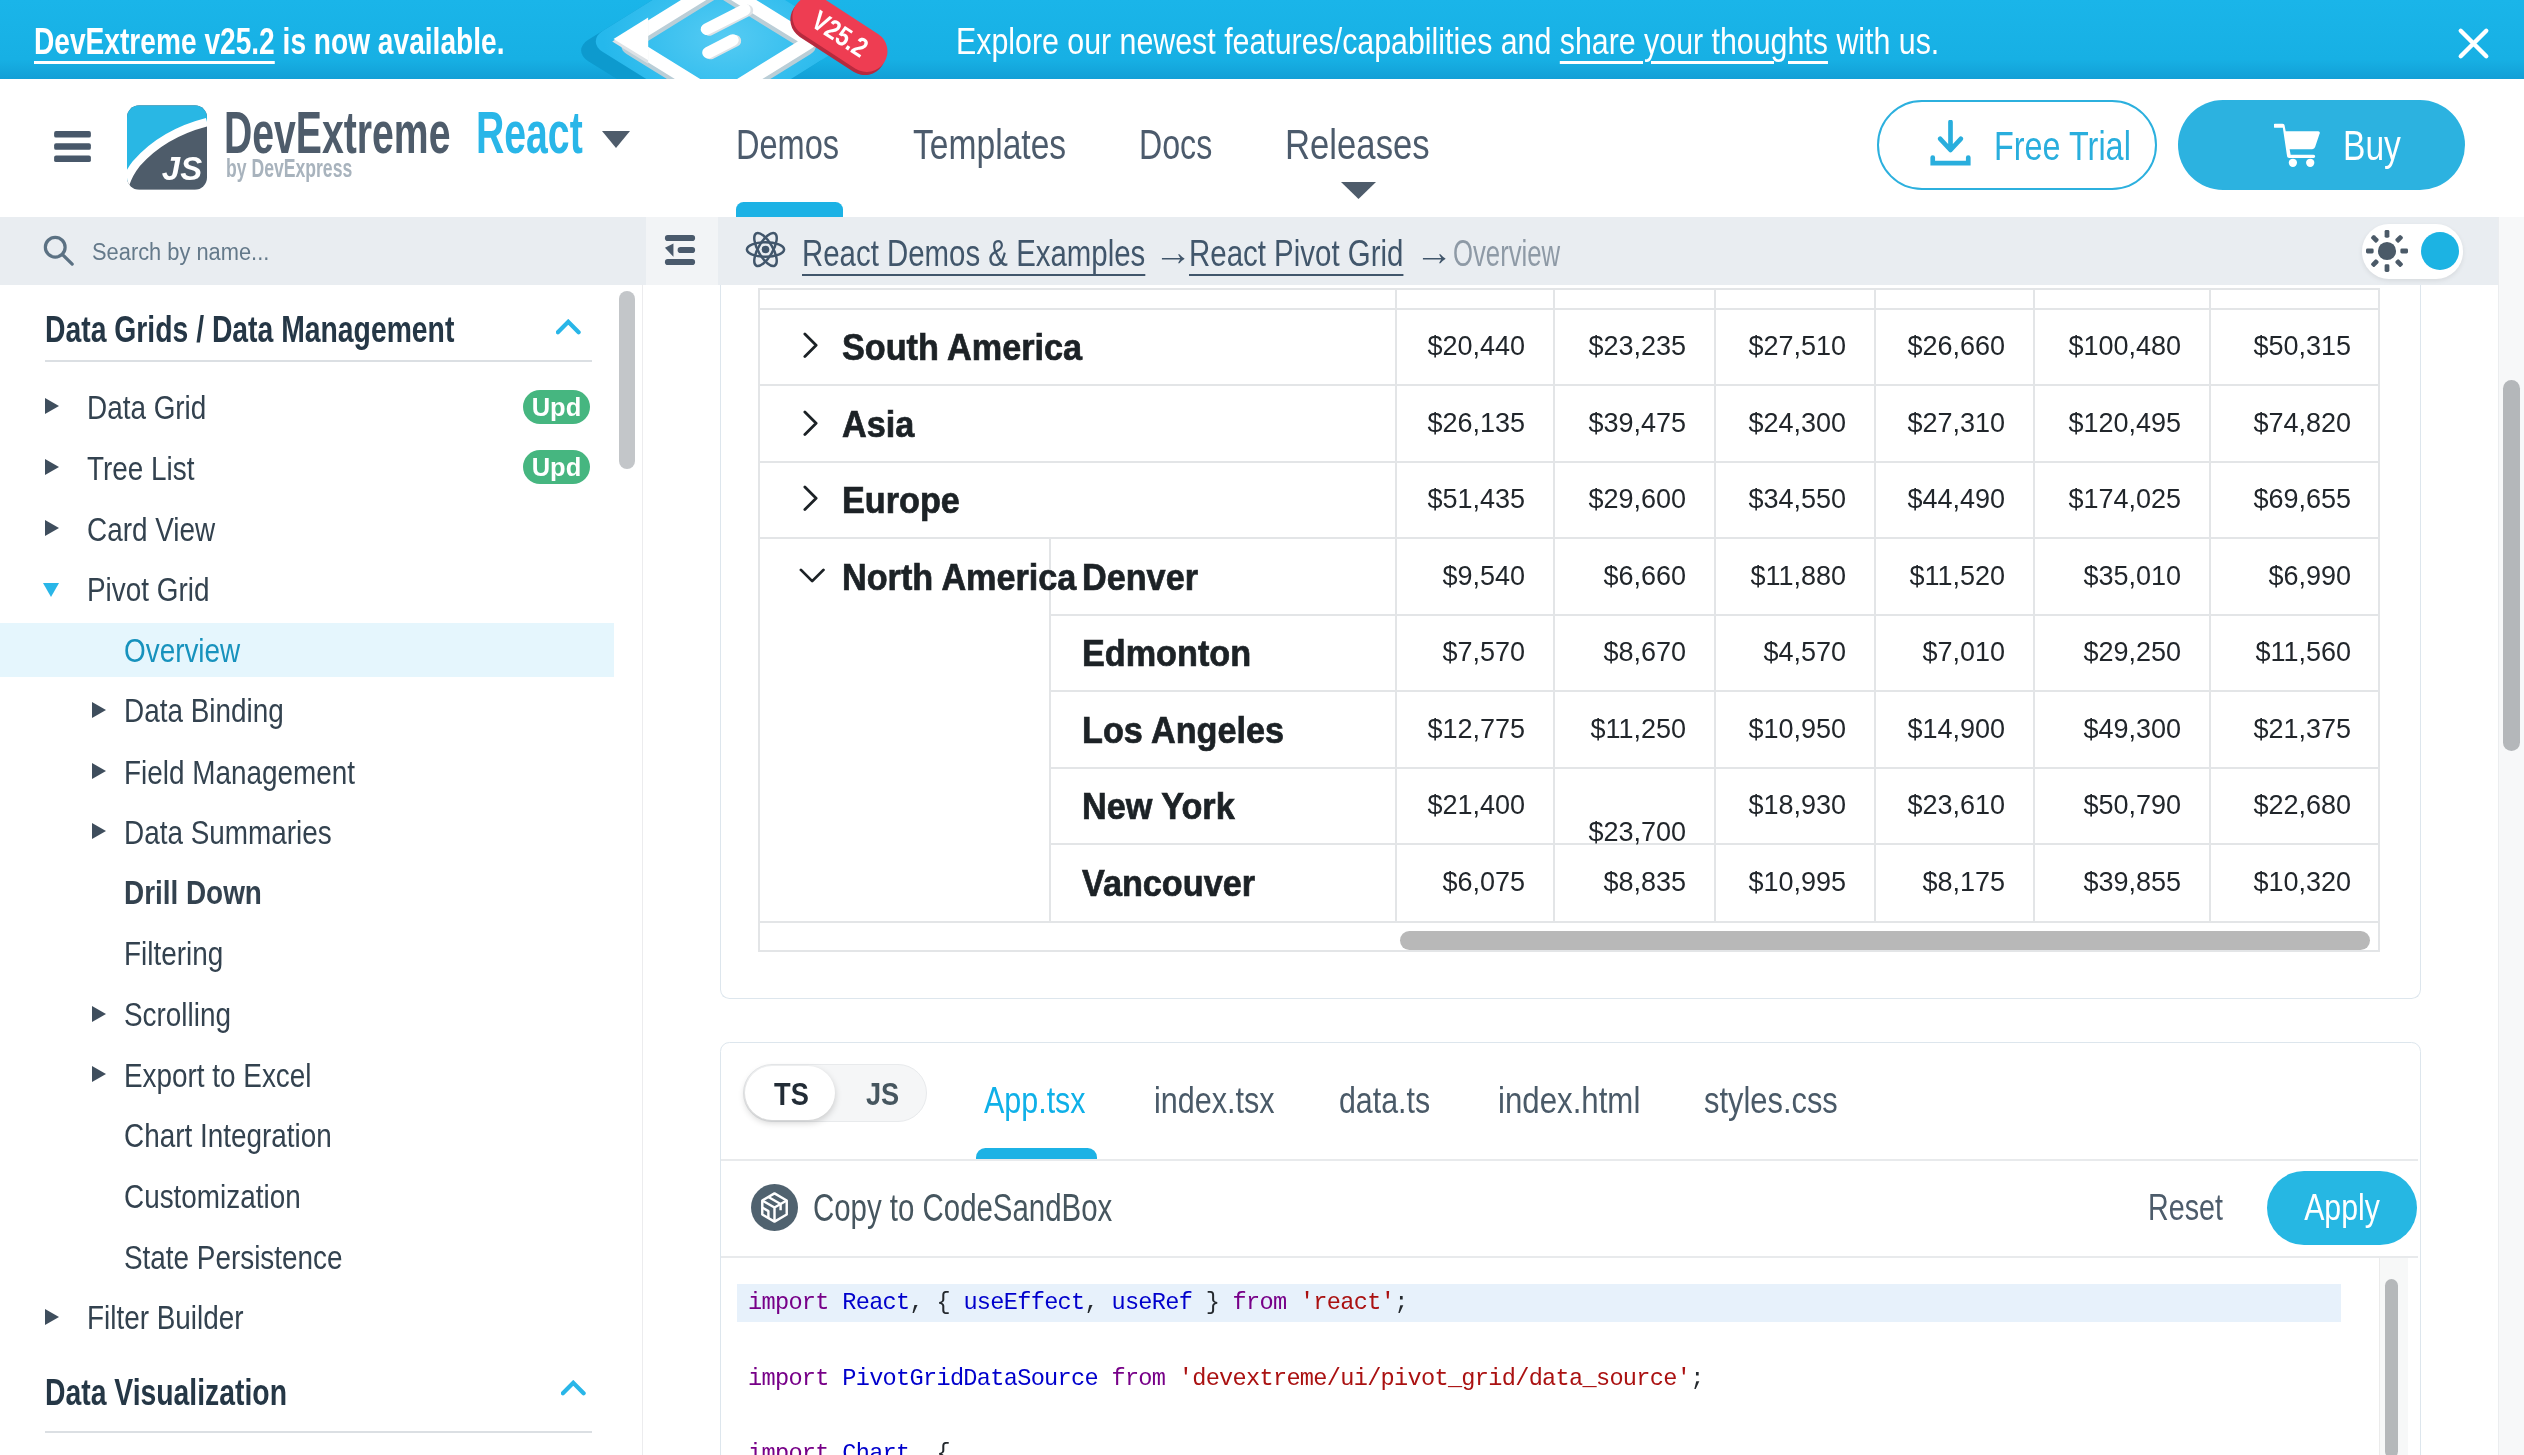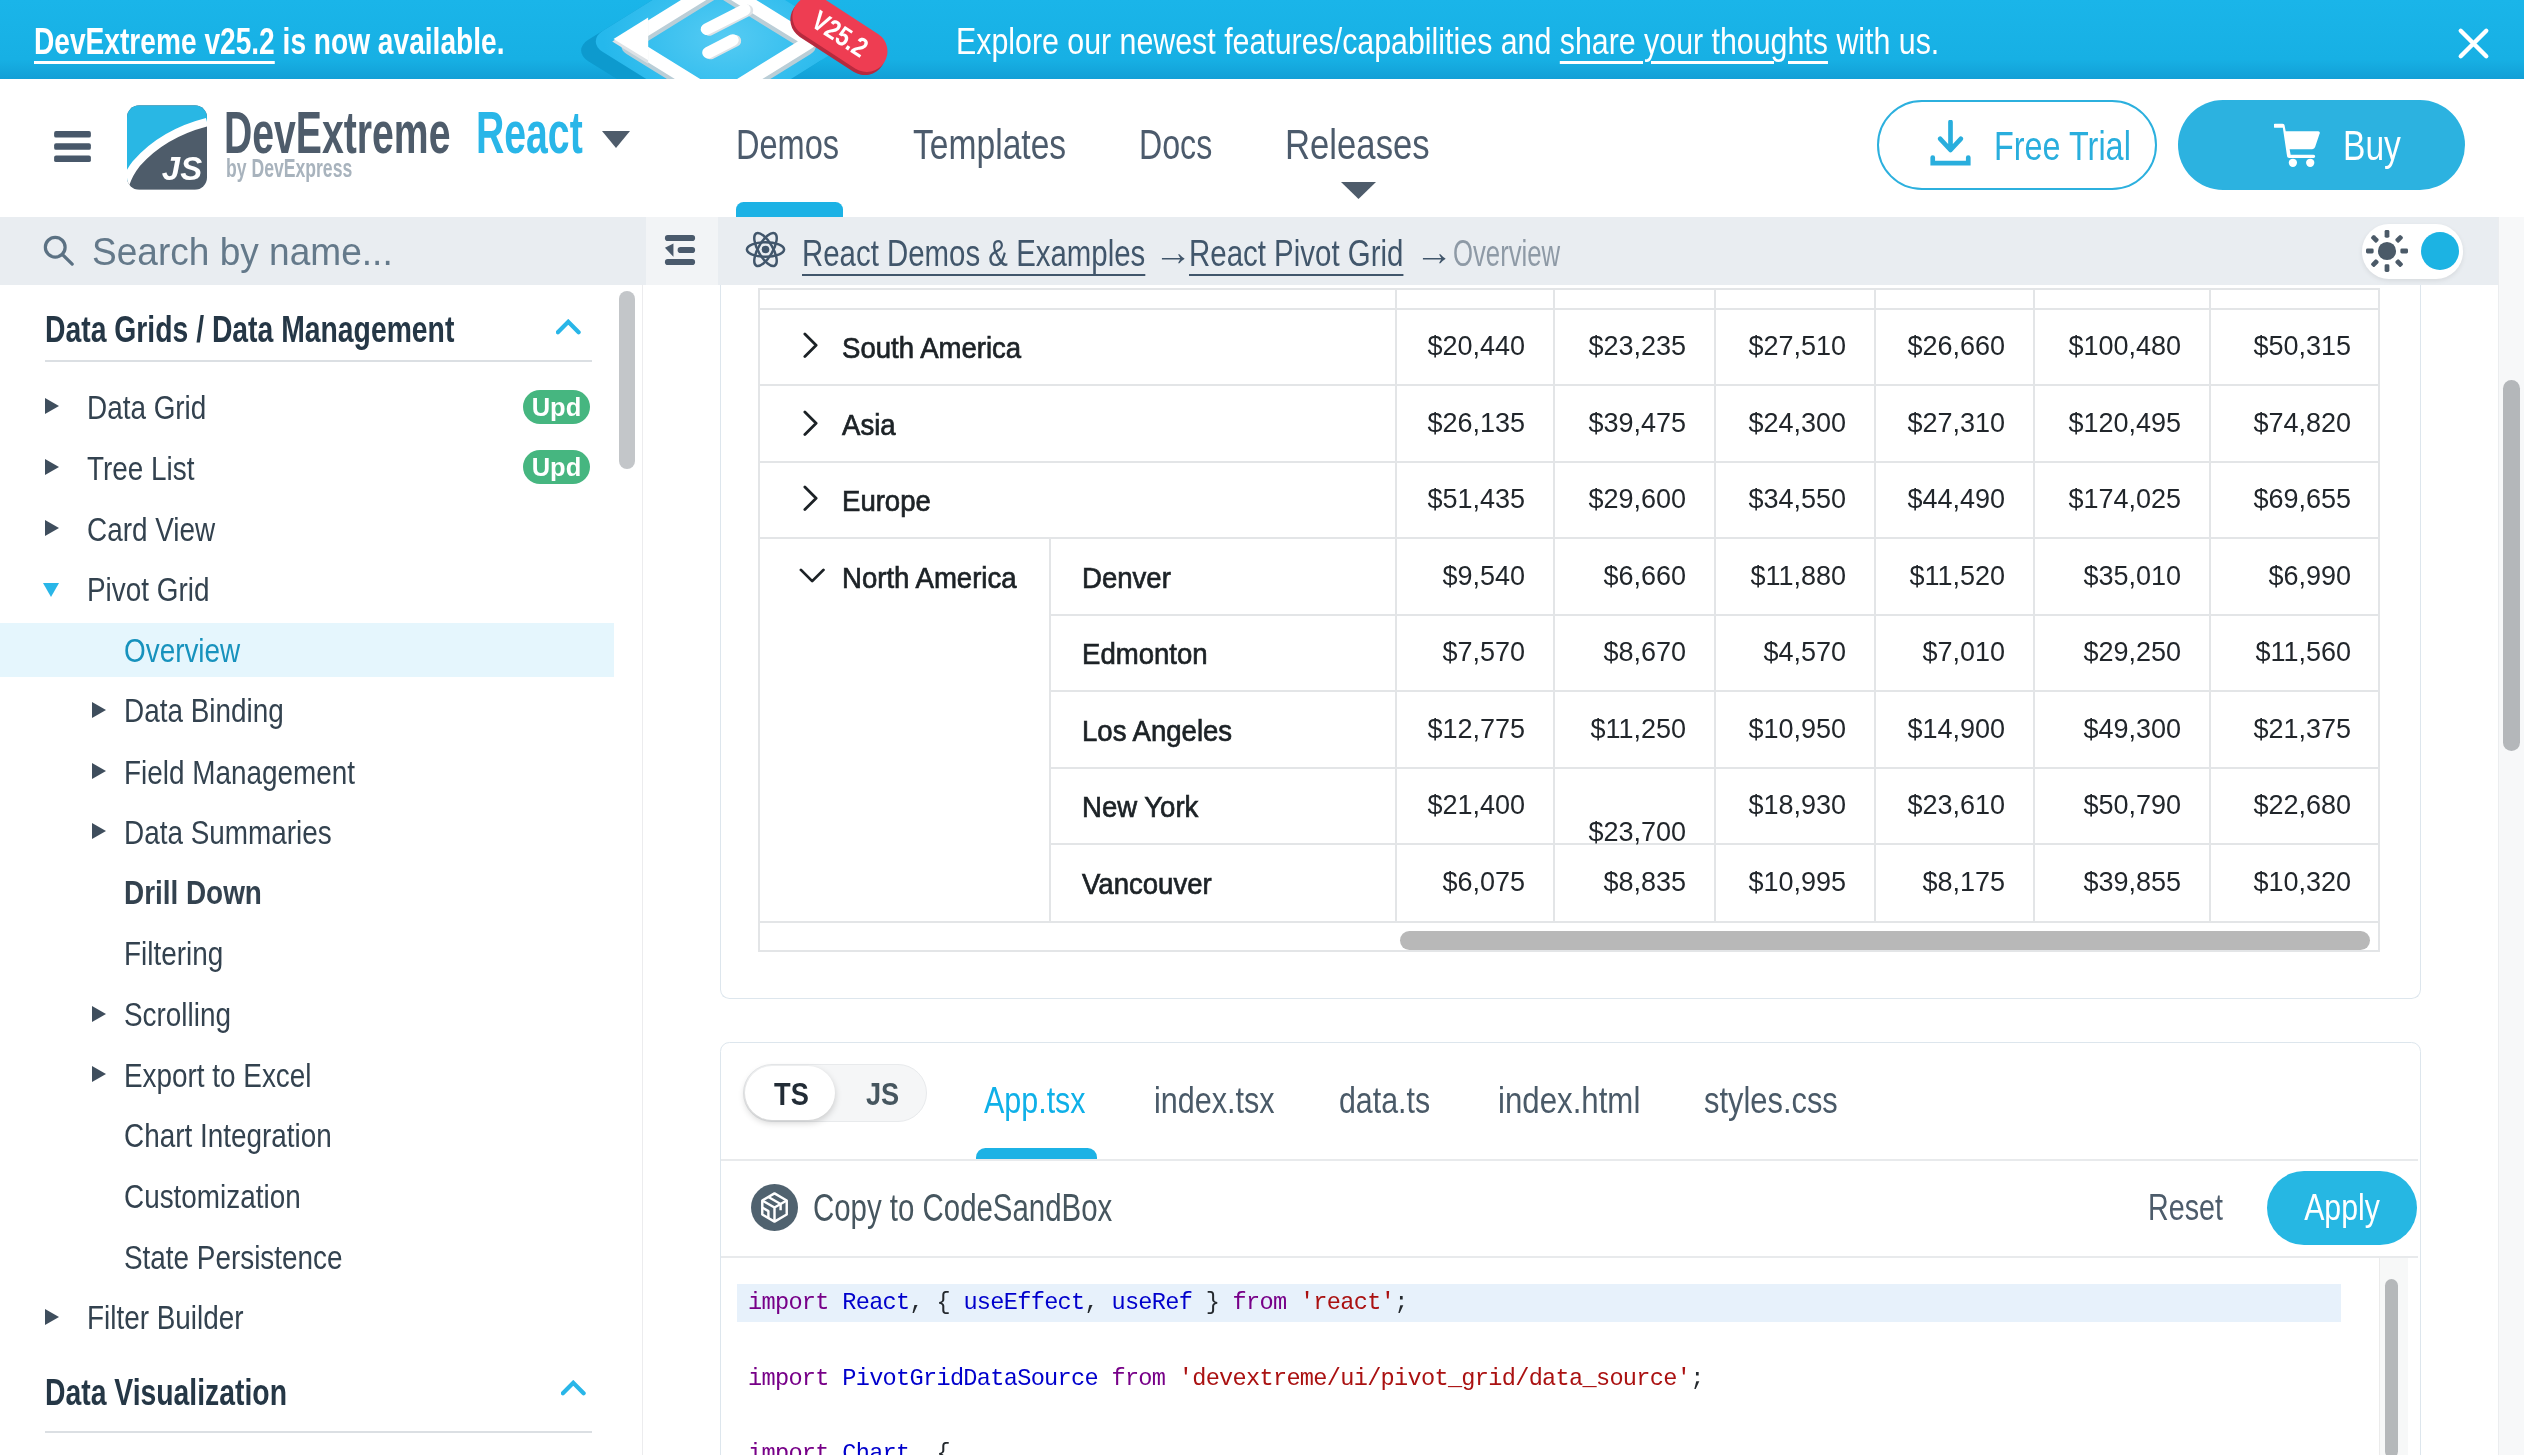--- a/index.html
+++ b/index.html
@@ -22,21 +22,21 @@
   
   #sidebar { left:0; top:285px; width:614px; height:1171px; background:#fff; }
   #strack { left:642px; top:285px; width:0.9px; height:1171px; background:#ececee; }
   #sthumb { left:619px; top:291px; width:16px; height:178px; background:#c3c6c9; border-radius:8.5px; }
   .sitem { font-size:34px; color:#33424f; height:38px; line-height:38px; }
   .tri-r { width:0; height:0; border-left:14px solid #3f4e5d; border-top:8.5px solid transparent; border-bottom:8.5px solid transparent; }
   .tri-d { width:0; height:0; border-top:14px solid #29b6e8; border-left:8.5px solid transparent; border-right:8.5px solid transparent; }
   .badge { width:67px; height:34px; border-radius:17px; background:#46b680; color:#fff; font-size:25.5px; font-weight:700; text-align:center; line-height:35px; }
   
   .card { background:#fff; border:1.9px solid #dde6ed; border-radius:9.4px; }
-  .lbl { font-size:29px; font-weight:400; -webkit-text-stroke:0.7px #1c2226; color:#1c2226; height:38px; line-height:42px; }
+  .lbl { font-size:36px; font-weight:700; -webkit-text-stroke:0.7px #1c2226; color:#1c2226; height:38px; line-height:42px; }
   .num { font-size:27px; color:#21262b; height:38px; line-height:38px; text-align:right; width:208px; }
   
   .tab { top:1082px; height:38px; line-height:38px; font-size:37px; color:#4a5a68; }
   .kw { color:#770088; } .df { color:#0000cc; } .st { color:#aa1111; }
   .code { font-family:"Liberation Mono", monospace; font-size:23.6px; height:38px; line-height:38px; color:#24292e; letter-spacing:-0.7px; }
 </style>
 </head>
 <body>
 
 <div class="abs" id="banner">
@@ -129,21 +129,21 @@
   <span class="abs" style="left:2343px; top:21px; height:90px; line-height:92px; font-size:42px; color:#fff;"><span class="sx" style="transform:scaleX(0.80);">Buy</span></span>
 </div>
 <div class="abs" id="toolbar">
     <div class="abs mid"></div>
   </div>
 
 <svg class="abs" style="left:43px; top:235px;" width="32" height="32" viewBox="0 0 34 34">
   <circle cx="13" cy="13" r="10.5" stroke="#5b7183" stroke-width="3.4" fill="none"></circle>
   <path d="M21 21 L31 31" stroke="#5b7183" stroke-width="3.4" stroke-linecap="round"></path>
 </svg>
-<span class="abs" style="left:92px; top:217px; height:76px; line-height:70px; font-size:39px; color:#64798a;"><span class="sx" style="transform:scaleX(0.95);">Search by name...</span></span>
+<span class="abs" style="left:92px; top:217px; height:76px; line-height:70px; font-size:23px; color:#64798a;"><span class="sx" style="transform:scaleX(0.95);">Search by name...</span></span>
 
 <svg class="abs" style="left:664px; top:234px;" width="32" height="32" viewBox="0 0 34 34">
   <rect x="1" y="1" width="32" height="6.5" rx="3" fill="#4a5a6c"></rect>
   <polygon points="1,14.5 10,10.2 10,24.3" fill="#4a5a6c"></polygon>
   <rect x="14.5" y="13.8" width="18.5" height="6.5" rx="3" fill="#4a5a6c"></rect>
   <rect x="1" y="26.5" width="32" height="6.5" rx="3" fill="#4a5a6c"></rect>
 </svg>
 
 <svg class="abs" style="left:745px; top:229px;" width="41" height="41" viewBox="0 0 43 43">
   <g stroke="#41566b" stroke-width="2.6" fill="none">

